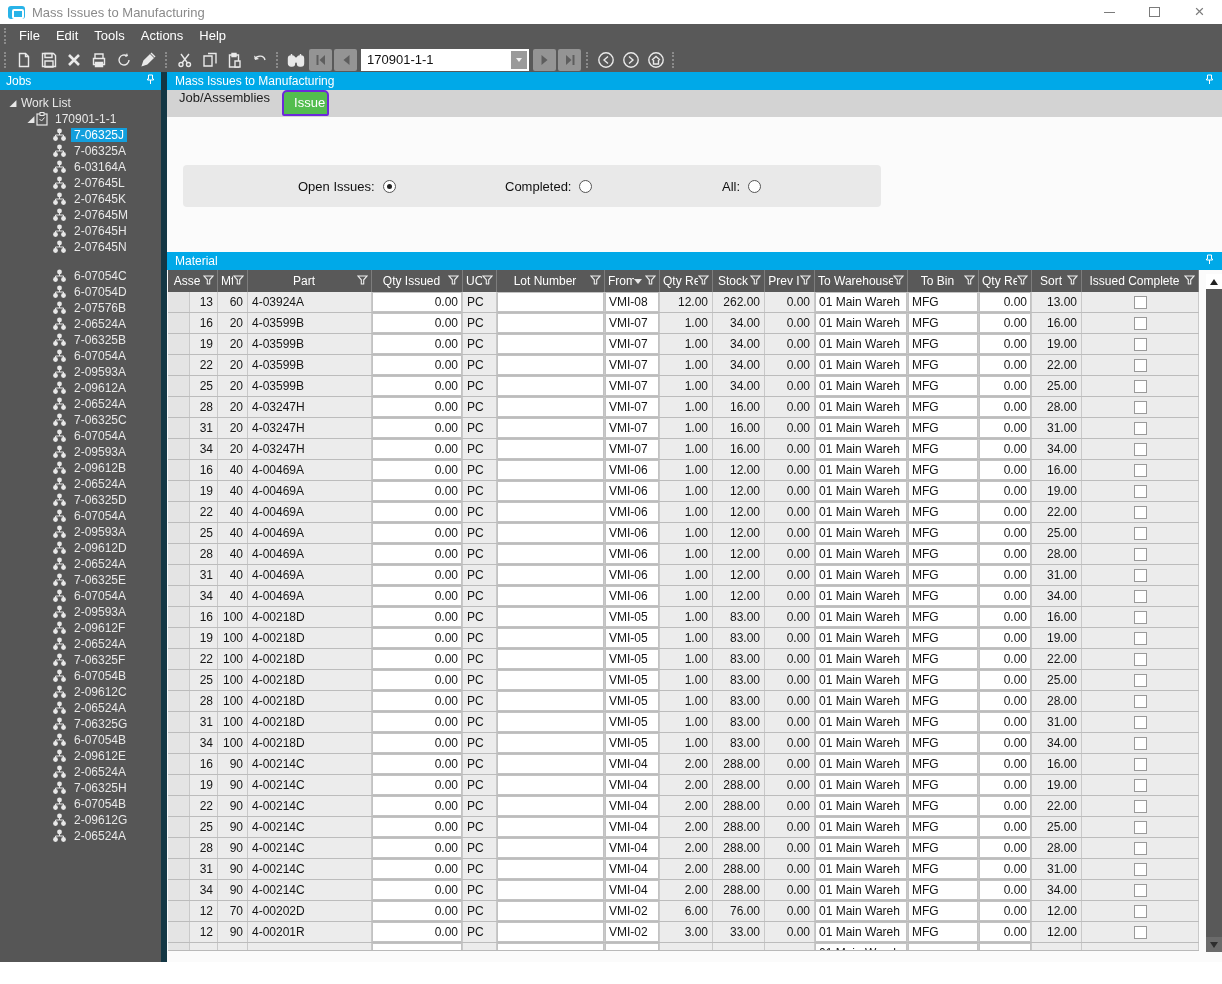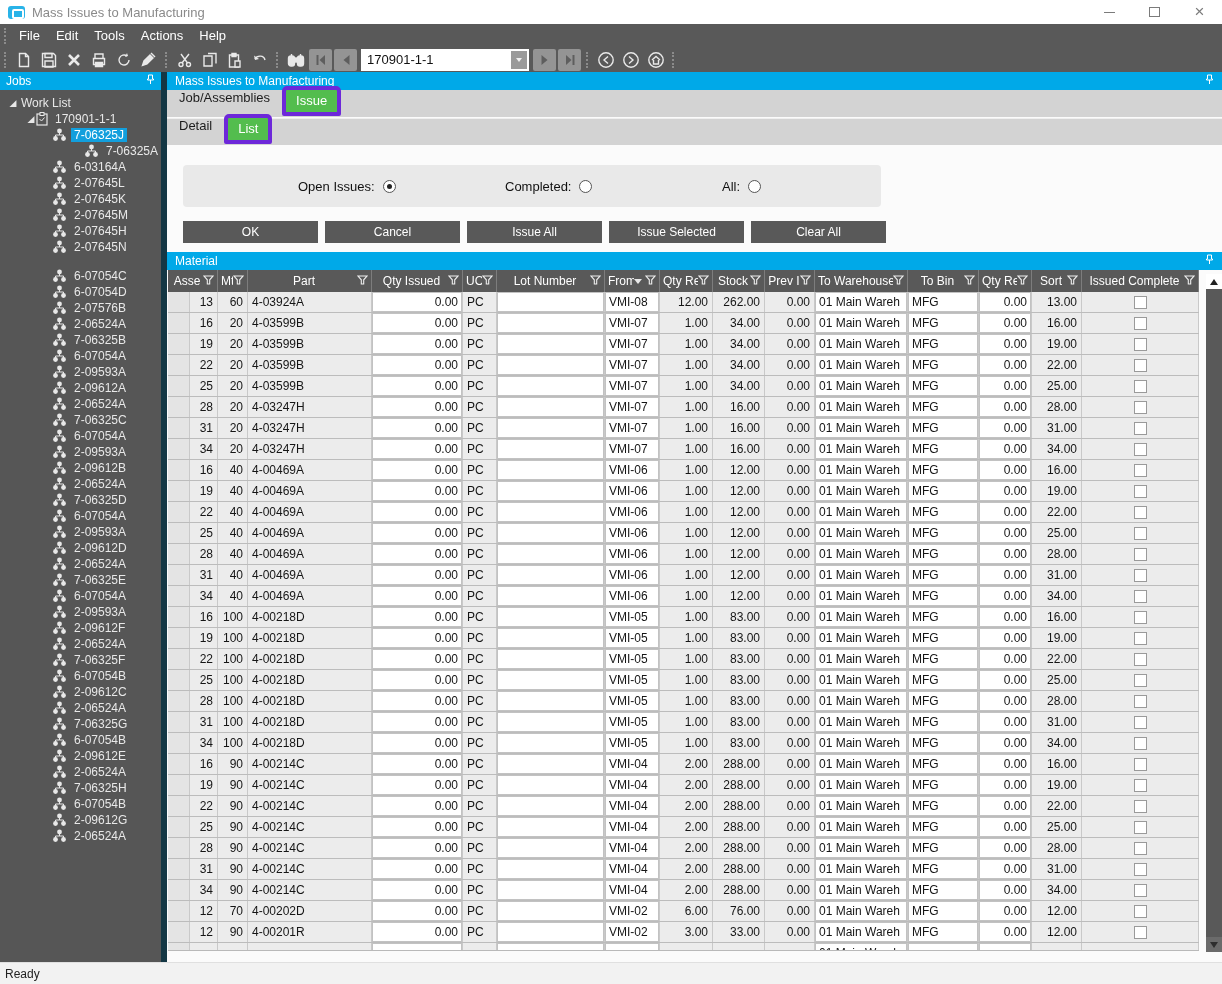--- a/index.html
+++ b/index.html
@@ -43,21 +43,21 @@
   .tree-label.selected { background:#129fdd; color:#fff; }
   .leaf-icon { margin-right:4px; display:flex; }
 
   
   .main { position:absolute; left:167px; top:72px; width:1055px; height:890px; background:#fbfbfb; }
   .main-head { position:absolute; left:0; top:0; width:1055px; height:18px; background:#00a9e8; color:#fff; font-size:12px; display:flex; align-items:center; padding:0 8px; }
   .main-head .spacer, .mat-head .spacer { flex:1; }
   .tabstrip { position:absolute; left:0; width:1055px; height:27px; background:#d3d3d3; display:flex; align-items:flex-end; }
   .strip1 { top:18px; } .strip2 { top:46px; border-top:1px solid #efefef; }
   .tab { font-size:13px; color:#1c1c1c; padding:0 12px 12px 12px; }
-  .tab.active { background:#53bd4e; border:4px solid #6d28d9; border-radius:5px 5px 2px 2px; color:#fff; padding:3px 10px 4px 10px; margin-bottom:1px; }
+  .tab.active { background:#53bd4e; border:2px solid #6d28d9; border-radius:5px 5px 2px 2px; color:#fff; padding:3px 2px 4px 10px; margin-bottom:1px; }
 
   .radio-panel { position:absolute; left:16px; top:93px; width:698px; height:42px; background:#e9e9e9; border-radius:4px; }
   .radio-item { position:absolute; top:0; height:42px; display:flex; align-items:center; font-size:13px; color:#111; }
   .radio-circle { width:13px; height:13px; border:1px solid #555; border-radius:50%; margin-left:8px; background:#fff; position:relative; }
   .radio-circle.on::after { content:""; position:absolute; left:3px; top:3px; width:5px; height:5px; background:#222; border-radius:50%; }
 
   .btn-row { position:absolute; left:16px; top:149px; display:flex; gap:7px; }
   .btn { width:135px; height:22px; background:#595959; color:#fff; font-size:12px; display:flex; align-items:center; justify-content:center; }
 
   .mat-head { position:absolute; left:0; top:180px; width:1055px; height:18px; background:#00a9e8; color:#fff; font-size:12px; display:flex; align-items:center; padding:0 8px; }
@@ -275,21 +275,21 @@
               <g fill="#e8e8e8">
                 <circle cx="7.5" cy="3" r="2.4"></circle>
                 <circle cx="3.5" cy="10.5" r="2.4"></circle>
                 <circle cx="11.5" cy="10.5" r="2.4"></circle>
               </g>
               <path d="M7.5 5v2M7.5 7H3.5v2M7.5 7h4v2" stroke="#e8e8e8" fill="none"></path>
             </svg>
           </span>
           <span class="tree-label selected">7-06325J</span>
         </div>
-        <div class="tree-row" style="padding-left: 52px; justify-content: flex-end;">
+        <div class="tree-row" style="padding-left: 52px;">
           <span class="leaf-icon">
             <svg width="15" height="14" viewBox="0 0 15 14">
               <g fill="#e8e8e8">
                 <circle cx="7.5" cy="3" r="2.4"></circle>
                 <circle cx="3.5" cy="10.5" r="2.4"></circle>
                 <circle cx="11.5" cy="10.5" r="2.4"></circle>
               </g>
               <path d="M7.5 5v2M7.5 7H3.5v2M7.5 7h4v2" stroke="#e8e8e8" fill="none"></path>
             </svg>
           </span>
@@ -853,47 +853,36 @@
         <svg width="9" height="11" viewBox="0 0 9 11">
             <path d="M2.5 1h4v4h1v1h-6v-1h1z M4.5 6v4" stroke="#fff" stroke-width="1" fill="none"></path>
           </svg>
       </span>
     </div>
 
     <div class="tabstrip strip1" id="tabs1">
         <div class="tab">Job/Assemblies</div>
         <div class="tab active">Issue</div>
       </div>
-    <div class="tabstrip strip2" id="tabs2">
-        <div class="tab">Detail</div>
-        <div class="tab active">List</div>
-      </div>
 
     <div class="radio-panel" id="radio-panel">
         <div class="radio-item" style="left: 115px;">
           <span>Open Issues:</span>
           <span class="radio-circle on"></span>
         </div>
         <div class="radio-item" style="left: 322px;">
           <span>Completed:</span>
           <span class="radio-circle"></span>
         </div>
         <div class="radio-item" style="left: 539px;">
           <span>All:</span>
           <span class="radio-circle"></span>
         </div>
       </div>
 
-    <div class="btn-row" id="btn-row">
-        <div class="btn">OK</div>
-        <div class="btn">Cancel</div>
-        <div class="btn">Issue All</div>
-        <div class="btn">Issue Selected</div>
-        <div class="btn">Clear All</div>
-      </div>
 
     <div class="mat-head">
       <span>Material</span>
       <span class="spacer"></span>
       <span>
         <svg width="9" height="11" viewBox="0 0 9 11">
             <path d="M2.5 1h4v4h1v1h-6v-1h1z M4.5 6v4" stroke="#fff" stroke-width="1" fill="none"></path>
           </svg>
       </span>
     </div>
@@ -1635,17 +1624,14 @@
     <div class="vscroll">
       <div class="vs-top">
           <div class="tri-up"></div>
         </div>
       <div class="vs-bot">
           <div class="tri-dn"></div>
         </div>
     </div>
   </div>
 
-  <div class="statusbar">
-    <span>Ready</span>
-  </div>
 
 </div>
 
 </body></html>

